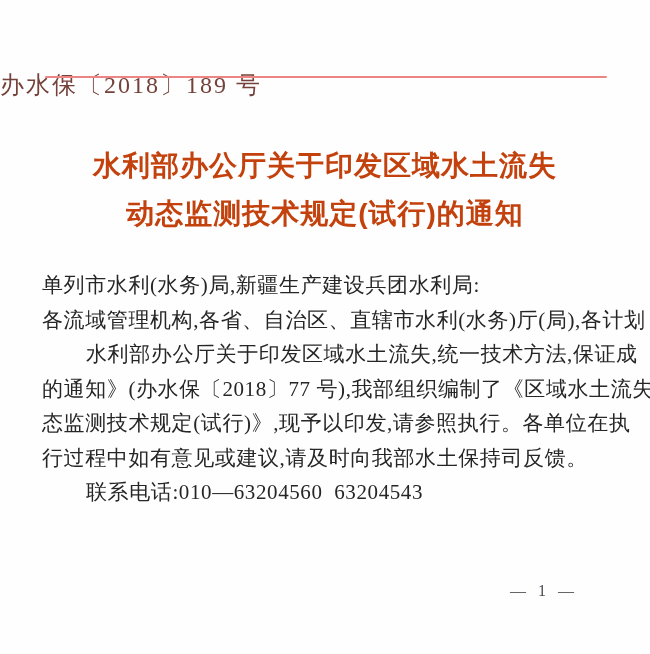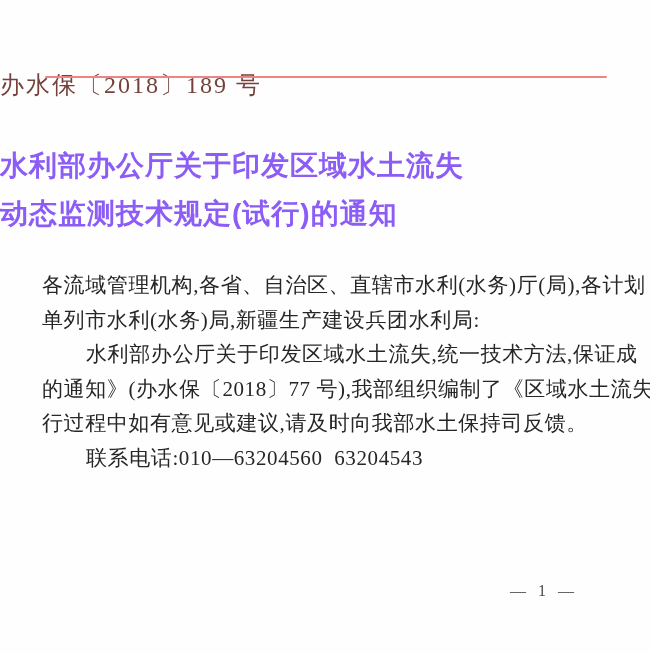--- a/index.html
+++ b/index.html
@@ -32,26 +32,27 @@
     width: 562px;
     height: 2px;
     background: #ee8585;
     border-radius: 1px;
   }
   .title-block {
     position: absolute;
     top: 142px;
     left: 0;
     width: 100%;
+    text-align: center;
     font-family: "Liberation Sans", "DejaVu Sans", sans-serif;
     font-weight: bold;
     font-size: 28px;
     line-height: 48px;
     letter-spacing: 1px;
-    color: #8b5cf6;
+    color: #c2410c;
   }
   .body-block {
     position: absolute;
     top: 268px;
     left: 42px;
     width: 572px;
     font-size: 21px;
     line-height: 34.5px;
     letter-spacing: 0.6px;
     color: #262626;
@@ -75,23 +76,24 @@
   <div class="doc-number">办水保〔2018〕189 号</div>
 
   <div class="red-rule"></div>
 
   <div class="title-block">
     <div>水利部办公厅关于印发区域水土流失</div>
     <div>动态监测技术规定(试行)的通知</div>
   </div>
 
   <div class="body-block">
+    <div class="body-line">单列市水利(水务)局,新疆生产建设兵团水利局:</div>
     <div class="body-line">各流域管理机构,各省、自治区、直辖市水利(水务)厅(局),各计划</div>
-    <div class="body-line">单列市水利(水务)局,新疆生产建设兵团水利局:</div>
     <div class="body-line indent">水利部办公厅关于印发区域水土流失,统一技术方法,保证成</div>
     <div class="body-line">的通知》(办水保〔2018〕77 号),我部组织编制了《区域水土流失动</div>
+    <div class="body-line">态监测技术规定(试行)》,现予以印发,请参照执行。各单位在执</div>
     <div class="body-line">行过程中如有意见或建议,请及时向我部水土保持司反馈。</div>
     <div class="body-line indent">联系电话:010—63204560  63204543</div>
   </div>
 
   <div class="footer-page">— 1 —</div>
 
 </div>
 
 </body></html>

